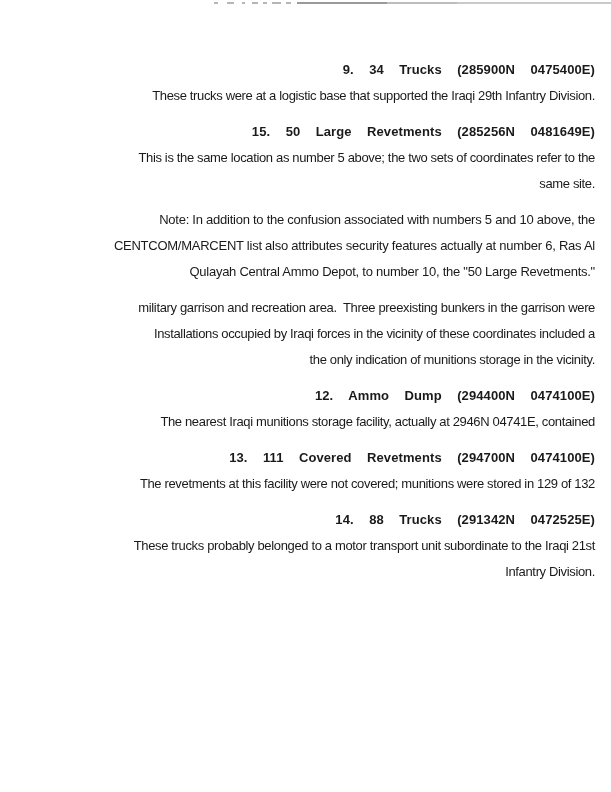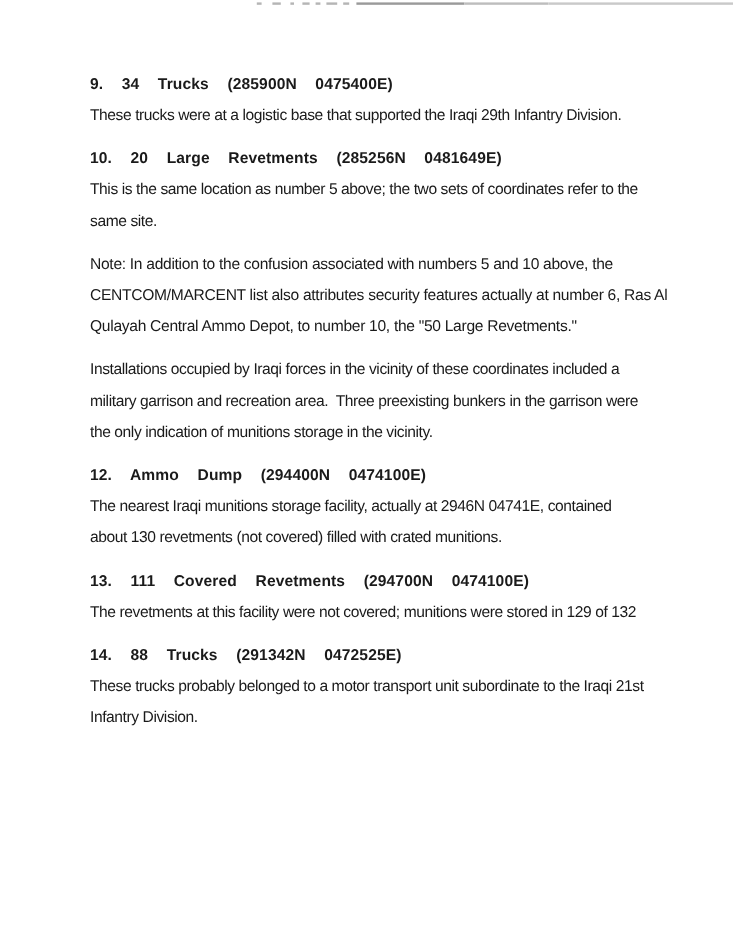--- a/index.html
+++ b/index.html
@@ -24,21 +24,21 @@
   .artifact.dash { background: #b5b5b5; }
   .artifact.dark { background: #9a9a9a; }
   .artifact.light { background: #c9c9c9; }
 
   #content {
     position: absolute;
     left: 75px;
     top: 57px;
     width: 520px;
   }
-  .doc-section { margin: 0 0 10px 0; }
+  .doc-section { margin: 0 0 10px 0; text-align: right; }
   .heading {
     margin: 0;
     font-size: 13px;
     font-weight: bold;
     line-height: 26px;
     word-spacing: 4px;
     letter-spacing: 0.1px;
     white-space: pre;
   }
   .line {
@@ -72,49 +72,48 @@
 
   <div id="content">
   <section class="doc-section">
     <h3 class="heading">9.  34  Trucks  (285900N  0475400E)</h3>
     <div class="body">
           <p class="line">These trucks were at a logistic base that supported the Iraqi 29th Infantry Division.</p>
         </div>
   </section>
 
   <section class="doc-section">
-    <h3 class="heading">10.  20  Large  Revetments  (285256N  0481649E)</h3>
+    <h3 class="heading">15.  50  Large  Revetments  (285256N  0481649E)</h3>
     <div class="body">
           <p class="line">This is the same location as number 5 above; the two sets of coordinates refer to the</p>
           <p class="line">same site.</p>
         </div>
   </section>
 
   <section class="doc-section note">
 
     <div class="body">
           <p class="line">Note: In addition to the confusion associated with numbers 5 and 10 above, the</p>
           <p class="line">CENTCOM/MARCENT list also attributes security features actually at number 6, Ras Al</p>
           <p class="line">Qulayah Central Ammo Depot, to number 10, the "50 Large Revetments."</p>
         </div>
   </section>
 
   <section class="doc-section">
     <div class="body">
+          <p class="line">military garrison and recreation area.  Three preexisting bunkers in the garrison were</p>
           <p class="line">Installations occupied by Iraqi forces in the vicinity of these coordinates included a</p>
-          <p class="line">military garrison and recreation area.  Three preexisting bunkers in the garrison were</p>
           <p class="line">the only indication of munitions storage in the vicinity.</p>
         </div>
   </section>
 
   <section class="doc-section">
     <h3 class="heading">12.  Ammo  Dump  (294400N  0474100E)</h3>
     <div class="body">
           <p class="line">The nearest Iraqi munitions storage facility, actually at 2946N 04741E, contained</p>
-          <p class="line">about 130 revetments (not covered) filled with crated munitions.</p>
         </div>
   </section>
 
   <section class="doc-section">
     <h3 class="heading">13.  111  Covered  Revetments  (294700N  0474100E)</h3>
     <div class="body">
           <p class="line">The revetments at this facility were not covered; munitions were stored in 129 of 132</p>
         </div>
   </section>
 

